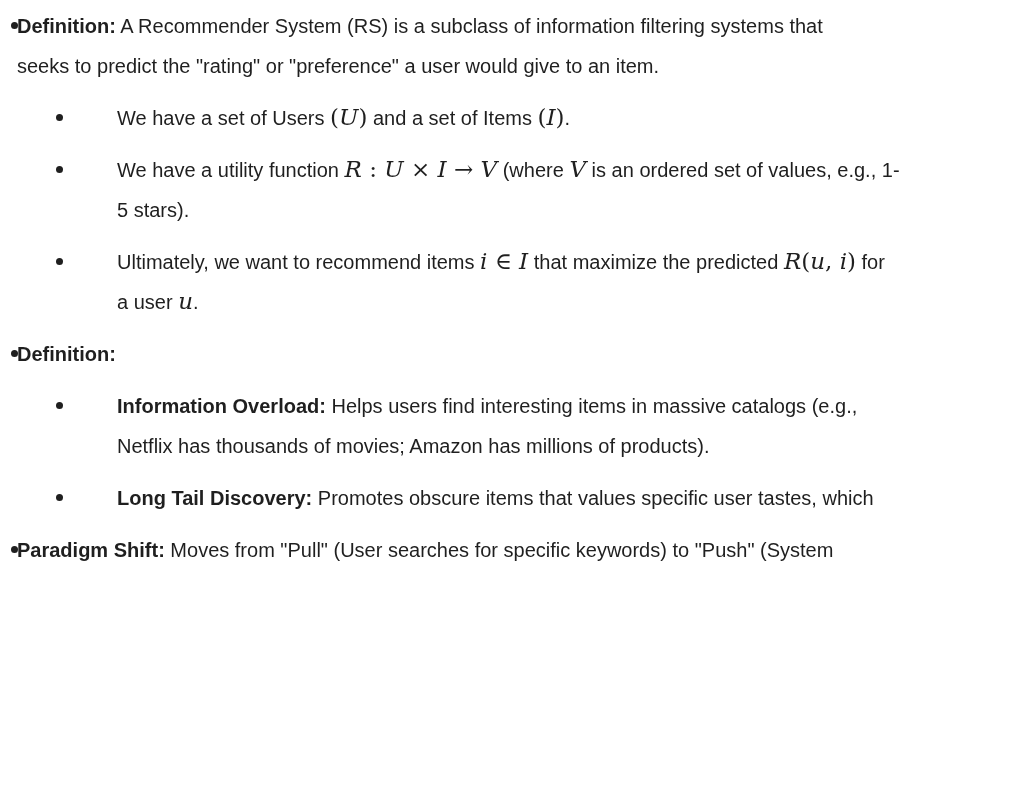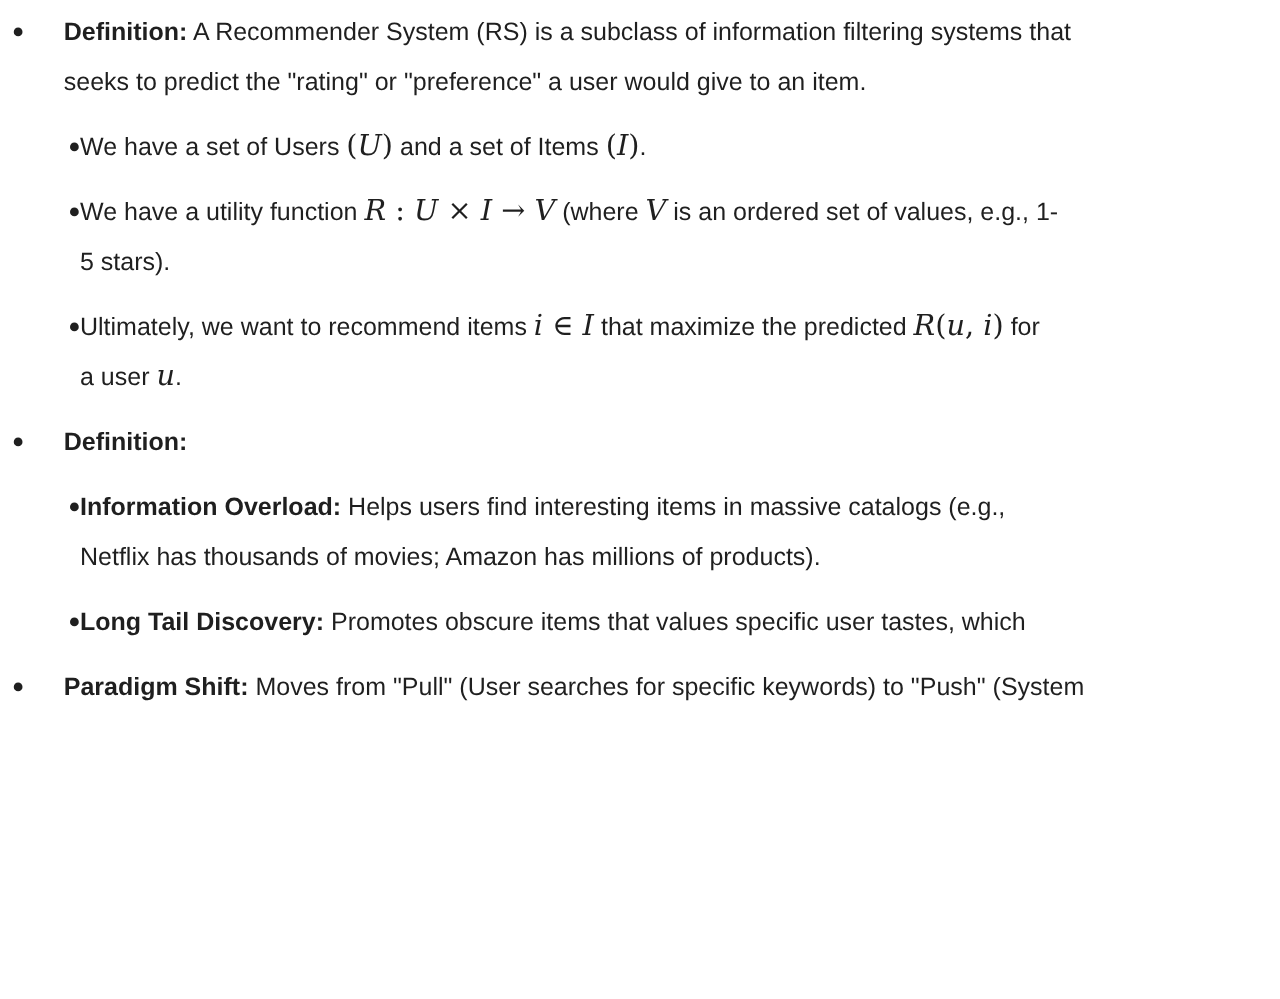--- a/index.html
+++ b/index.html
@@ -20,22 +20,22 @@
   .page {
     padding: 6px 8px 0 0;
     box-sizing: border-box;
     width: 1024px;
   }
   .item {
     position: relative;
     margin: 0 0 12px 0;
   }
   .item:last-child { margin-bottom: 0; }
-  .item.level-1 { padding-left: 51px; }
-  .item.level-2 { padding-left: 64px; }
+  .item.level-1 { padding-left: 17px; }
+  .item.level-2 { padding-left: 117px; }
   .bullet {
     position: absolute;
     top: 16px;
     width: 7px;
     height: 7px;
     border-radius: 50%;
     background: #1f1f1f;
   }
   .item.level-1 > .bullet { left: 11px; }
   .item.level-2 > .bullet { left: 56px; }

